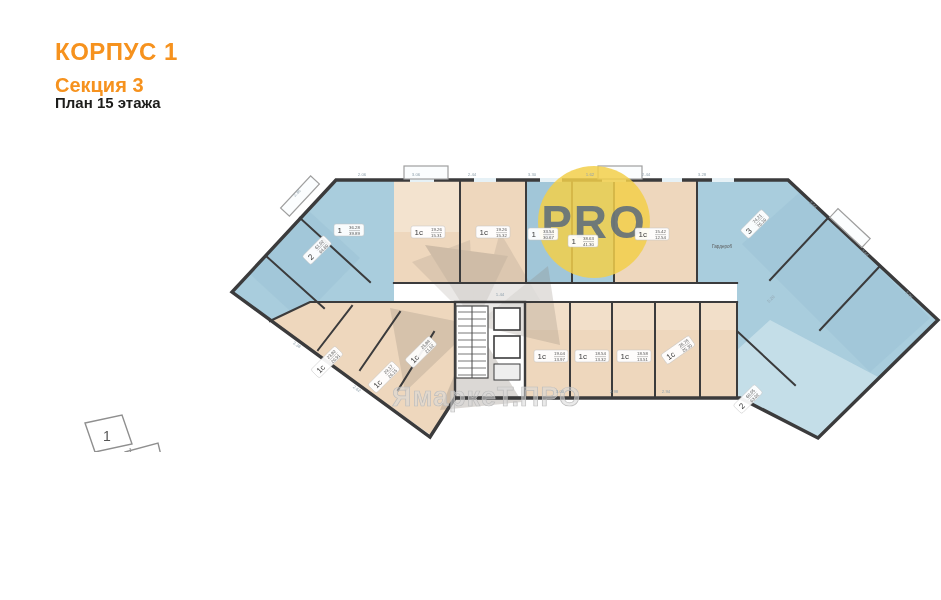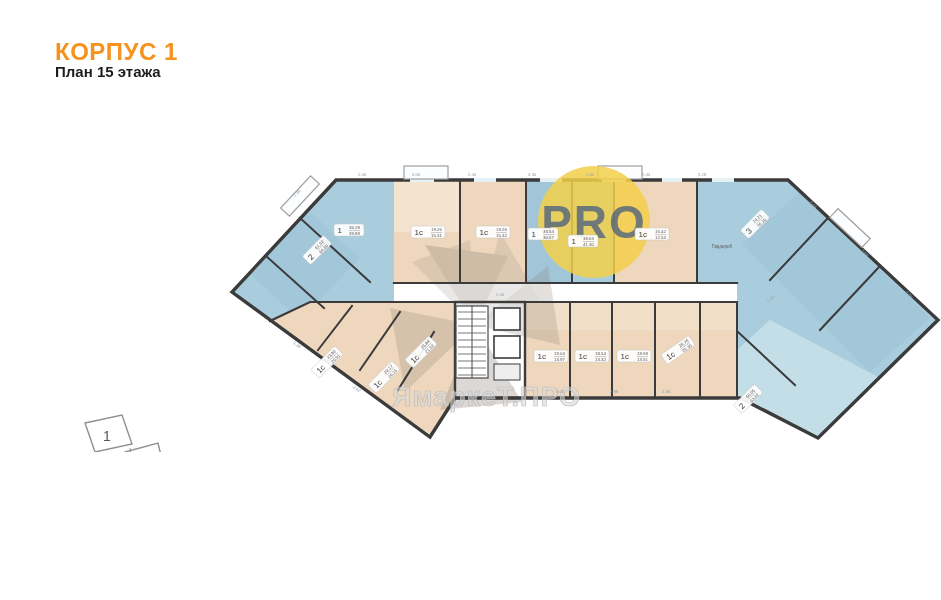--- a/index.html
+++ b/index.html
@@ -12,20 +12,21 @@
   svg{position:absolute;left:0;top:0;}
   text{font-family:"Liberation Sans",sans-serif;}
 </style>
 </head>
 <body>
 
 <div class="stage">
 
   <div class="titleblock">
     <div class="title-building">КОРПУС 1</div>
+    <div class="title-section">Секция 3</div>
     <div class="title-floor">План 15 этажа</div>
   </div>
 
   <svg width="941" height="600" viewBox="0 0 941 600">
 
     <g>
       <path d="M336,180 H788 L938,320 L818,438 L740,398 H455 L430,437 L232,292 Z" fill="#ffffff"></path>
 
       <path d="M232,292 L336,180 H394 V302 H310 L270,321 Z" fill="#a9cddd"></path>
       <path d="M250,274 L310,212 L360,258 L300,320 Z" fill="#9cc2d6" opacity="0.55"></path>

